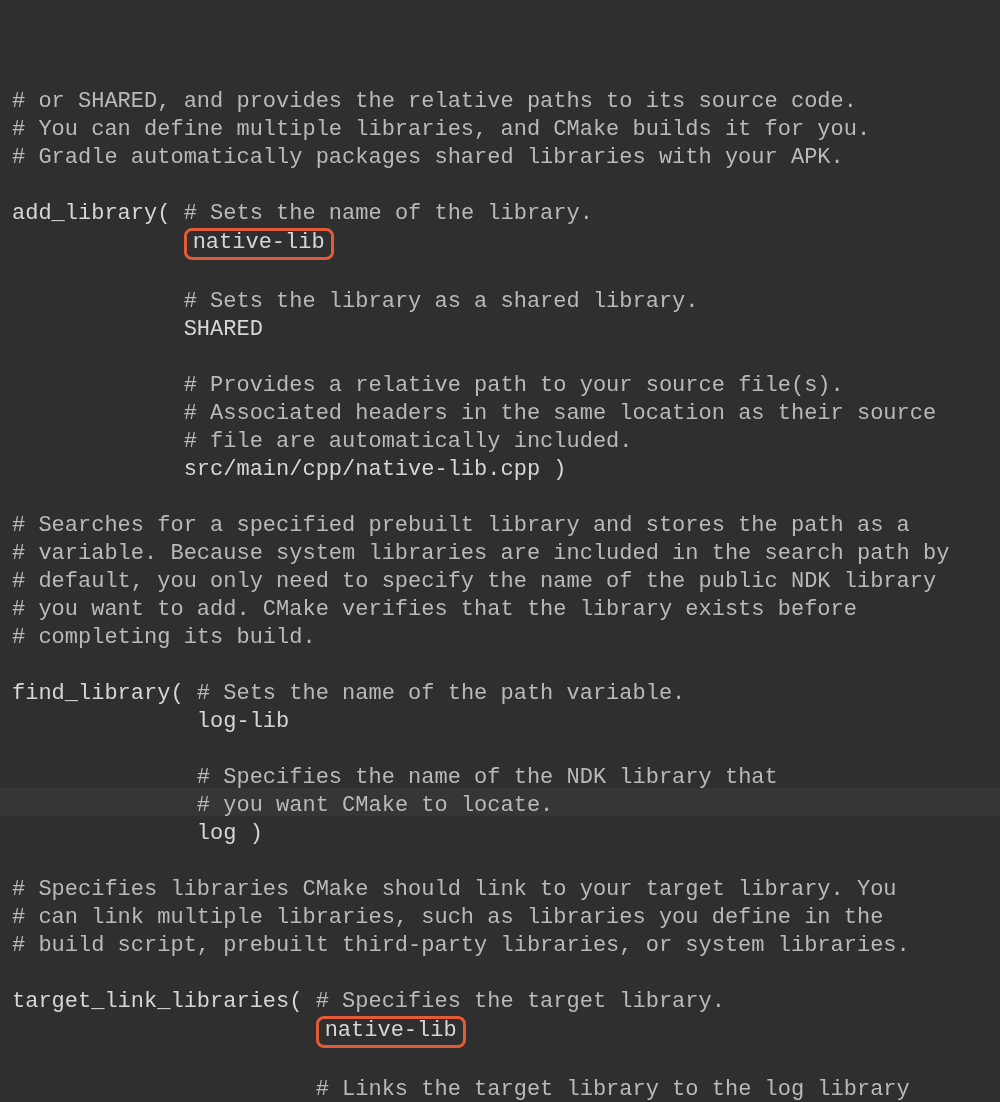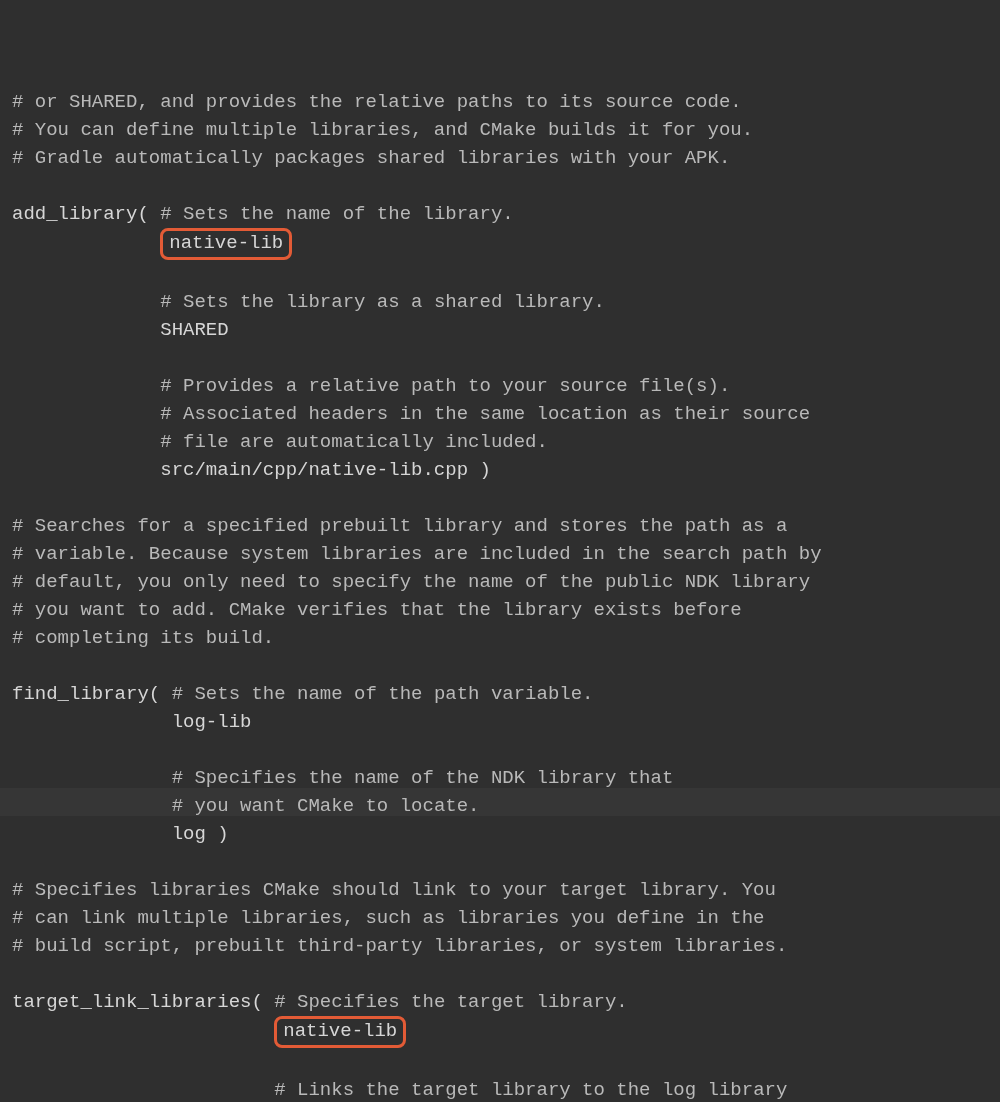--- a/index.html
+++ b/index.html
@@ -9,21 +9,21 @@
     height: 1102px;
     background: #2f2f2f;
     overflow: hidden;
   }
   .editor {
     box-sizing: border-box;
     width: 1000px;
     height: 1102px;
     padding: 4px 0 0 12px;
     font-family: Menlo, Monaco, "Courier New", monospace;
-    font-size: 19px;
+    font-size: 22px;
     line-height: 28px;
     color: #cccccc;
     white-space: pre;
     position: relative;
   }
   .comment { color: #b9b9b9; }
   .code    { color: #d6d6d6; }
   .highlight-box {
     border: 3px solid #e35b36;
     border-radius: 8px;

